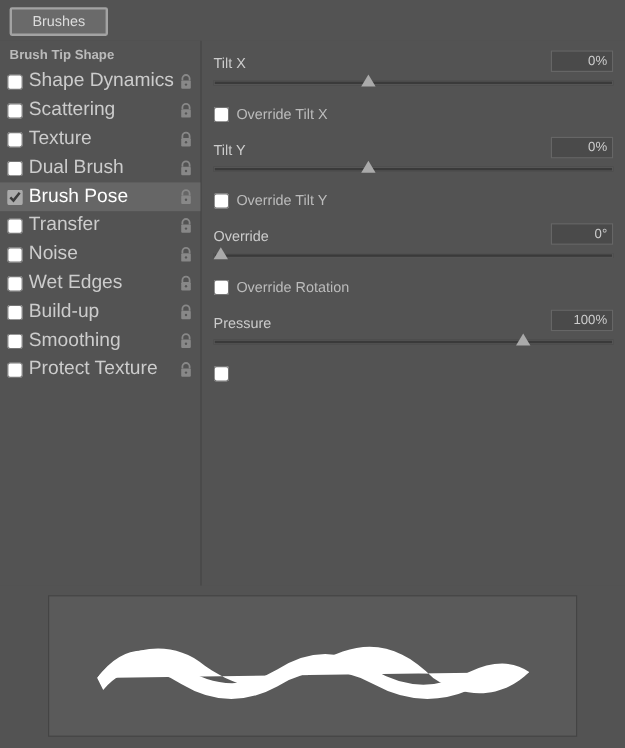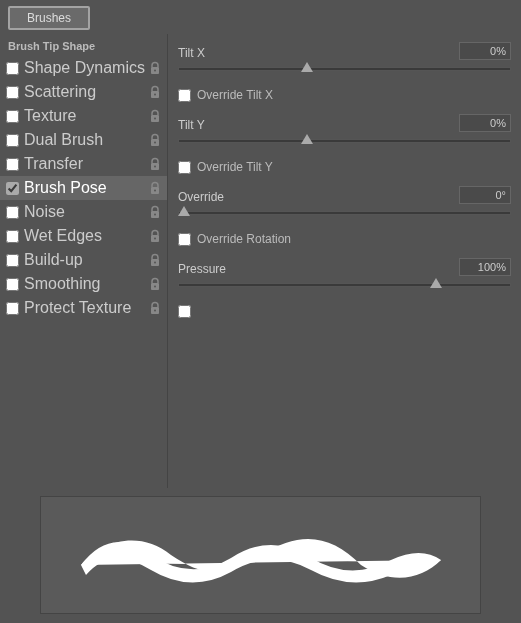--- a/index.html
+++ b/index.html
@@ -239,32 +239,32 @@
         </div>
         <div class="sidebar-item">
           <input type="checkbox" style="">
           <span class="sidebar-item-label">Dual Brush</span>
           <span class="lock-icon"><svg viewBox="0 0 12 14" fill="#888">
         <rect x="2" y="6" width="8" height="7" rx="1" fill="#888"></rect>
         <path d="M3 6V4.5a3 3 0 0 1 6 0V6" fill="none" stroke="#888" stroke-width="1.5"></path>
         <circle cx="6" cy="9.5" r="1" fill="#555"></circle>
       </svg></span>
         </div>
-        <div class="sidebar-item">
-          <input type="checkbox" style="">
-          <span class="sidebar-item-label">Transfer</span>
-          <span class="lock-icon"><svg viewBox="0 0 12 14" fill="#888">
-        <rect x="2" y="6" width="8" height="7" rx="1" fill="#888"></rect>
-        <path d="M3 6V4.5a3 3 0 0 1 6 0V6" fill="none" stroke="#888" stroke-width="1.5"></path>
-        <circle cx="6" cy="9.5" r="1" fill="#555"></circle>
-      </svg></span>
-        </div>
         <div class="sidebar-item active">
           <input type="checkbox" checked="" style="">
           <span class="sidebar-item-label">Brush Pose</span>
+          <span class="lock-icon"><svg viewBox="0 0 12 14" fill="#888">
+        <rect x="2" y="6" width="8" height="7" rx="1" fill="#888"></rect>
+        <path d="M3 6V4.5a3 3 0 0 1 6 0V6" fill="none" stroke="#888" stroke-width="1.5"></path>
+        <circle cx="6" cy="9.5" r="1" fill="#555"></circle>
+      </svg></span>
+        </div>
+        <div class="sidebar-item">
+          <input type="checkbox" style="">
+          <span class="sidebar-item-label">Transfer</span>
           <span class="lock-icon"><svg viewBox="0 0 12 14" fill="#888">
         <rect x="2" y="6" width="8" height="7" rx="1" fill="#888"></rect>
         <path d="M3 6V4.5a3 3 0 0 1 6 0V6" fill="none" stroke="#888" stroke-width="1.5"></path>
         <circle cx="6" cy="9.5" r="1" fill="#555"></circle>
       </svg></span>
         </div>
         <div class="sidebar-item">
           <input type="checkbox" style="">
           <span class="sidebar-item-label">Noise</span>
           <span class="lock-icon"><svg viewBox="0 0 12 14" fill="#888">

